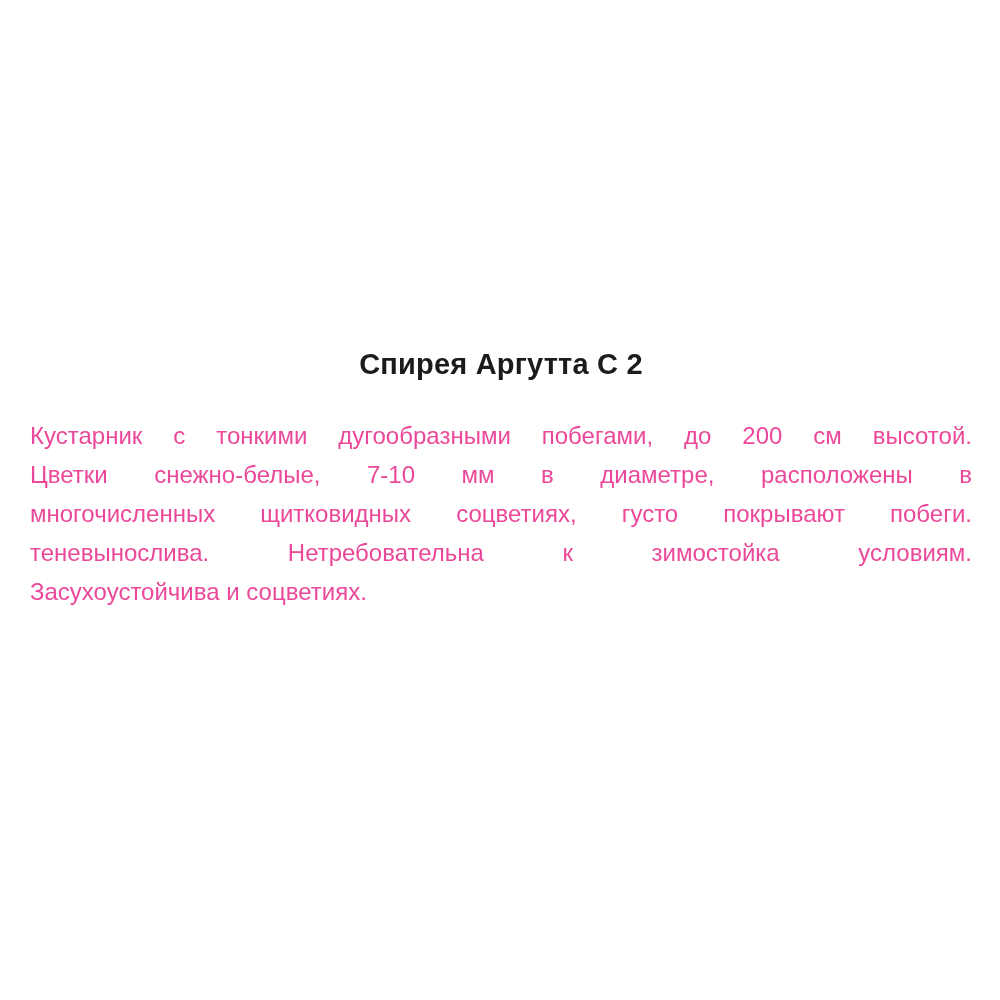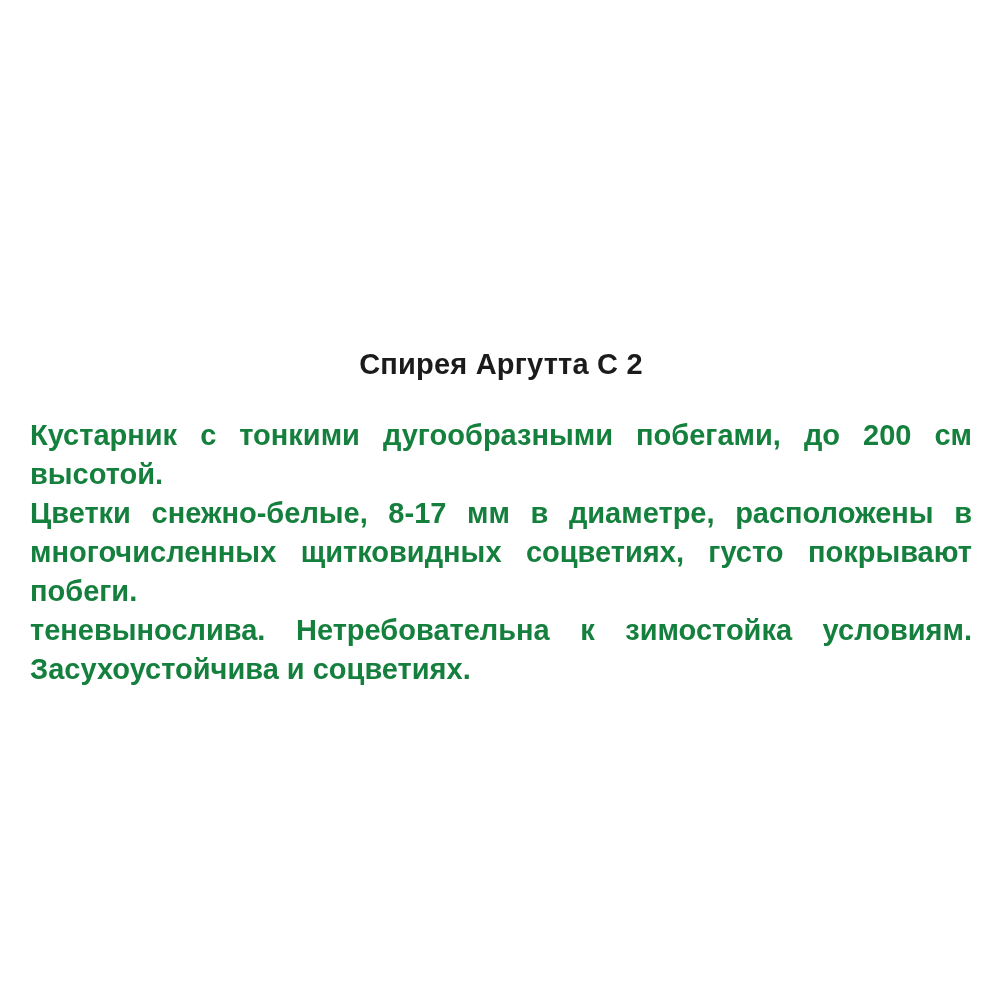--- a/index.html
+++ b/index.html
@@ -23,40 +23,39 @@
   .doc-title {
     margin: 0 0 34px 0;
     text-align: center;
     font-size: 29px;
     font-weight: bold;
     line-height: 36px;
     color: #1b1b1b;
     letter-spacing: 0.2px;
   }
   .paragraph {
-    font-size: 29px;
+    font-size: 24px;
     line-height: 39px;
-    color: #15803d;
-    font-weight: bold;
+    color: #ec4899;
   }
   .paragraph .line {
     text-align: justify;
     text-align-last: justify;
     white-space: normal;
   }
   .paragraph .line.last {
     text-align-last: left;
   }
 </style>
 </head>
 <body>
 
 <div class="page">
   <h1 class="doc-title">Спирея Аргутта С 2</h1>
 
   <div class="paragraph">
     <div class="line">Кустарник с тонкими дугообразными побегами, до 200 см высотой.</div>
-    <div class="line">Цветки снежно-белые, 8-17 мм в диаметре, расположены в</div>
+    <div class="line">Цветки снежно-белые, 7-10 мм в диаметре, расположены в</div>
     <div class="line">многочисленных щитковидных соцветиях, густо покрывают побеги.</div>
     <div class="line">теневынослива. Нетребовательна к зимостойка условиям.</div>
     <div class="line last">Засухоустойчива и соцветиях.</div>
   </div>
 </div>
 
 </body></html>

